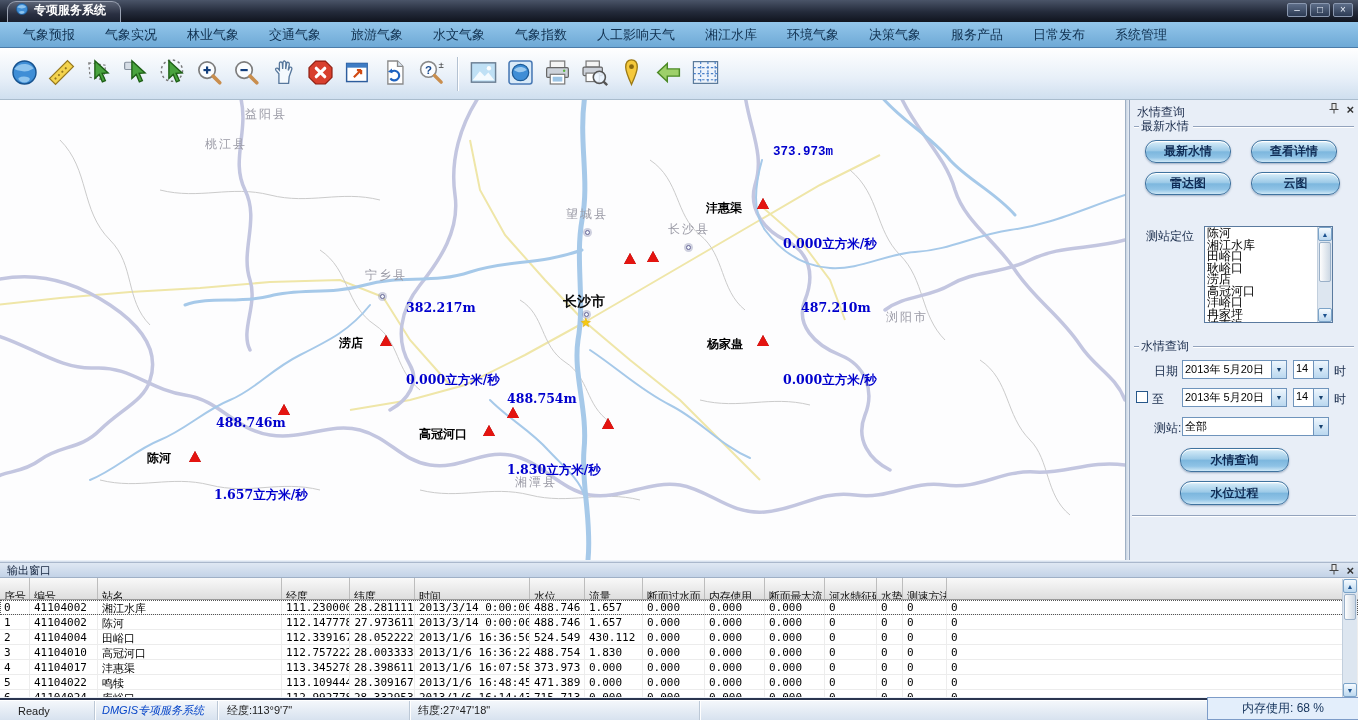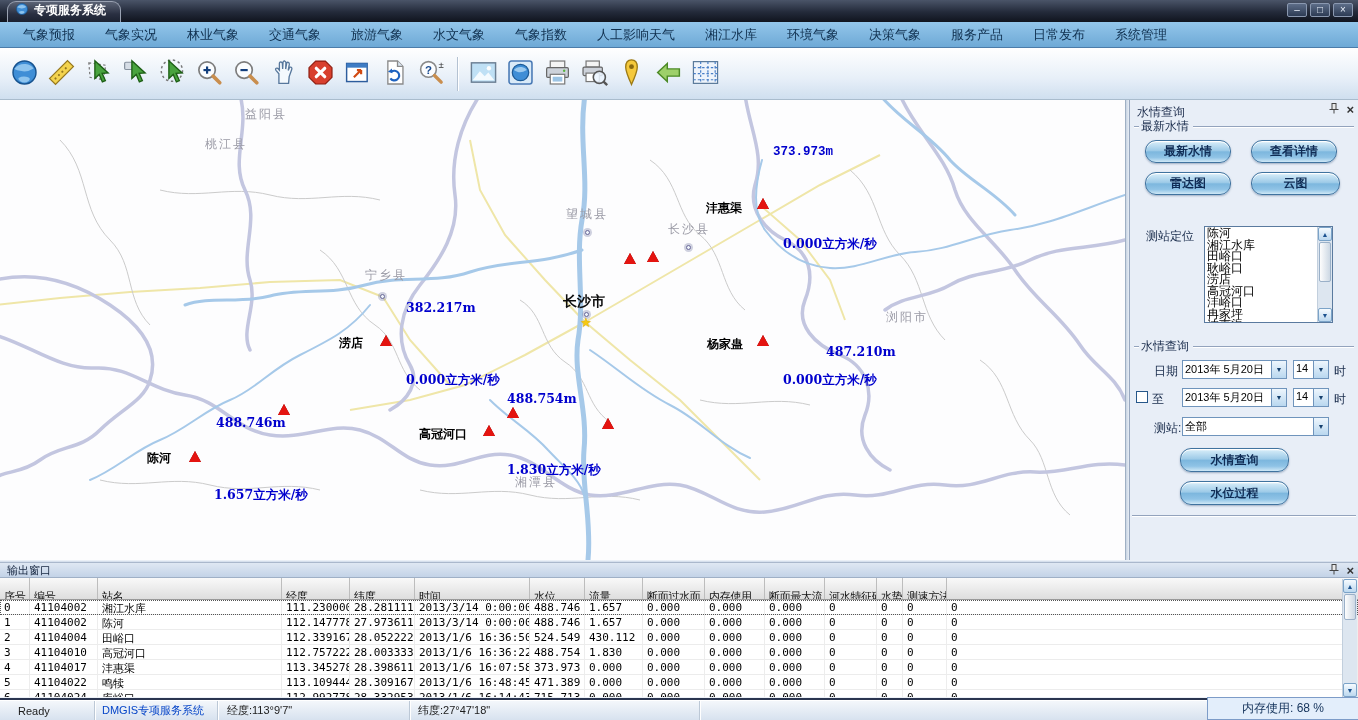--- a/index.html
+++ b/index.html
@@ -90,21 +90,21 @@
   .trow.focused { outline:1px dotted #555; outline-offset:-1px; }
   .td { border-right:1px solid #ededed; padding:1px 0 0 4px; white-space:nowrap; overflow:hidden; }
   .out-vsb { position:absolute; right:1px; top:19px; bottom:1px; width:15px; background:#dde6f0;
     border-left:1px solid #c2cfdd; display:flex; flex-direction:column; }
 
   
   .statusbar { position:relative; height:20px; background:linear-gradient(#f4f7fb,#d7e2ef); border-top:1px solid #ffffff;
     display:flex; align-items:center; font-size:11px; color:#1c1c1c; }
   .st-cell { height:100%; display:flex; align-items:center; border-right:1px solid #bcc8d6; box-shadow:1px 0 0 #fff; }
   .st1 { width:95px; padding-left:18px; }
-  .st2 { width:123px; padding-left:7px; color:#0645c8; }
+  .st2 { width:123px; padding-left:7px; color:#0645c8;font-style:italic; }
   .st3 { width:192px; padding-left:9px; }
   .st4 { width:290px; padding-left:8px; }
   .st5 { flex:1; border-right:none; }
   .membox { position:absolute; right:0; bottom:0; width:151px; height:23px; background:#e3eefb;
     border:1px solid #7d9cc8; border-right:none; display:flex; align-items:center; justify-content:center;
     font-size:12px; color:#13325a; }
 </style>
 </head>
 <body>
 
@@ -340,21 +340,21 @@
         <div class="mlabel lbl-county" style="left: 515px; top: 374px;">湘潭县</div>
         <div class="mlabel lbl-city" style="left: 563px; top: 193px;">长沙市</div>
         <div class="mlabel lbl-station" style="left: 706px; top: 100px;">沣惠渠</div>
         <div class="mlabel lbl-station" style="left: 707px; top: 236px;">杨家蛊</div>
         <div class="mlabel lbl-station" style="left: 339px; top: 235px;">涝店</div>
         <div class="mlabel lbl-station" style="left: 147px; top: 350px;">陈河</div>
         <div class="mlabel lbl-station" style="left: 419px; top: 326px;">高冠河口</div>
         <div class="mlabel lbl-value" style="left: 773px; top: 45px; font-family: Liberation Mono, monospace;">373.973m</div>
         <div class="mlabel lbl-value" style="left: 783px; top: 136px;">0.000立方米/秒</div>
         <div class="mlabel lbl-value" style="left: 406px; top: 200px;">382.217m</div>
-        <div class="mlabel lbl-value" style="left: 826px; top: 200px; margin-top: 44px;">487.210m</div>
+        <div class="mlabel lbl-value" style="left: 801px; top: 200px;">487.210m</div>
         <div class="mlabel lbl-value" style="left: 406px; top: 272px;">0.000立方米/秒</div>
         <div class="mlabel lbl-value" style="left: 783px; top: 272px;">0.000立方米/秒</div>
         <div class="mlabel lbl-value" style="left: 507px; top: 291px;">488.754m</div>
         <div class="mlabel lbl-value" style="left: 216px; top: 315px;">488.746m</div>
         <div class="mlabel lbl-value" style="left: 507px; top: 362px;">1.830立方米/秒</div>
         <div class="mlabel lbl-value" style="left: 214px; top: 387px;">1.657立方米/秒</div>
         <div class="tri" style="left: 189px; top: 351px;"></div>
         <div class="tri" style="left: 278px; top: 304px;"></div>
         <div class="tri" style="left: 380px; top: 235px;"></div>
         <div class="tri" style="left: 507px; top: 307px;"></div>
@@ -499,21 +499,21 @@
           <div class="td" style="width: 52px;">0</div>
           <div class="td" style="width: 26px;">0</div>
           <div class="td" style="width: 44px;">0</div>
           <div class="td" style="flex: 1 1 0%;">0</div>
         </div>
         <div class="trow">
           <div class="td" style="width: 30px;">1</div>
           <div class="td" style="width: 68px;">41104002</div>
           <div class="td" style="width: 184px;">陈河</div>
           <div class="td" style="width: 68px;">112.147778</div>
-          <div class="td" style="width: 65px;">27.973611</div>
+          <div class="td" style="width: 65px; text-align: right;">27.973611</div>
           <div class="td" style="width: 115px;">2013/3/14 0:00:00</div>
           <div class="td" style="width: 55px;">488.746</div>
           <div class="td" style="width: 58px;">1.657</div>
           <div class="td" style="width: 62px;">0.000</div>
           <div class="td" style="width: 60px;">0.000</div>
           <div class="td" style="width: 60px;">0.000</div>
           <div class="td" style="width: 52px;">0</div>
           <div class="td" style="width: 26px;">0</div>
           <div class="td" style="width: 44px;">0</div>
           <div class="td" style="flex: 1 1 0%;">0</div>

